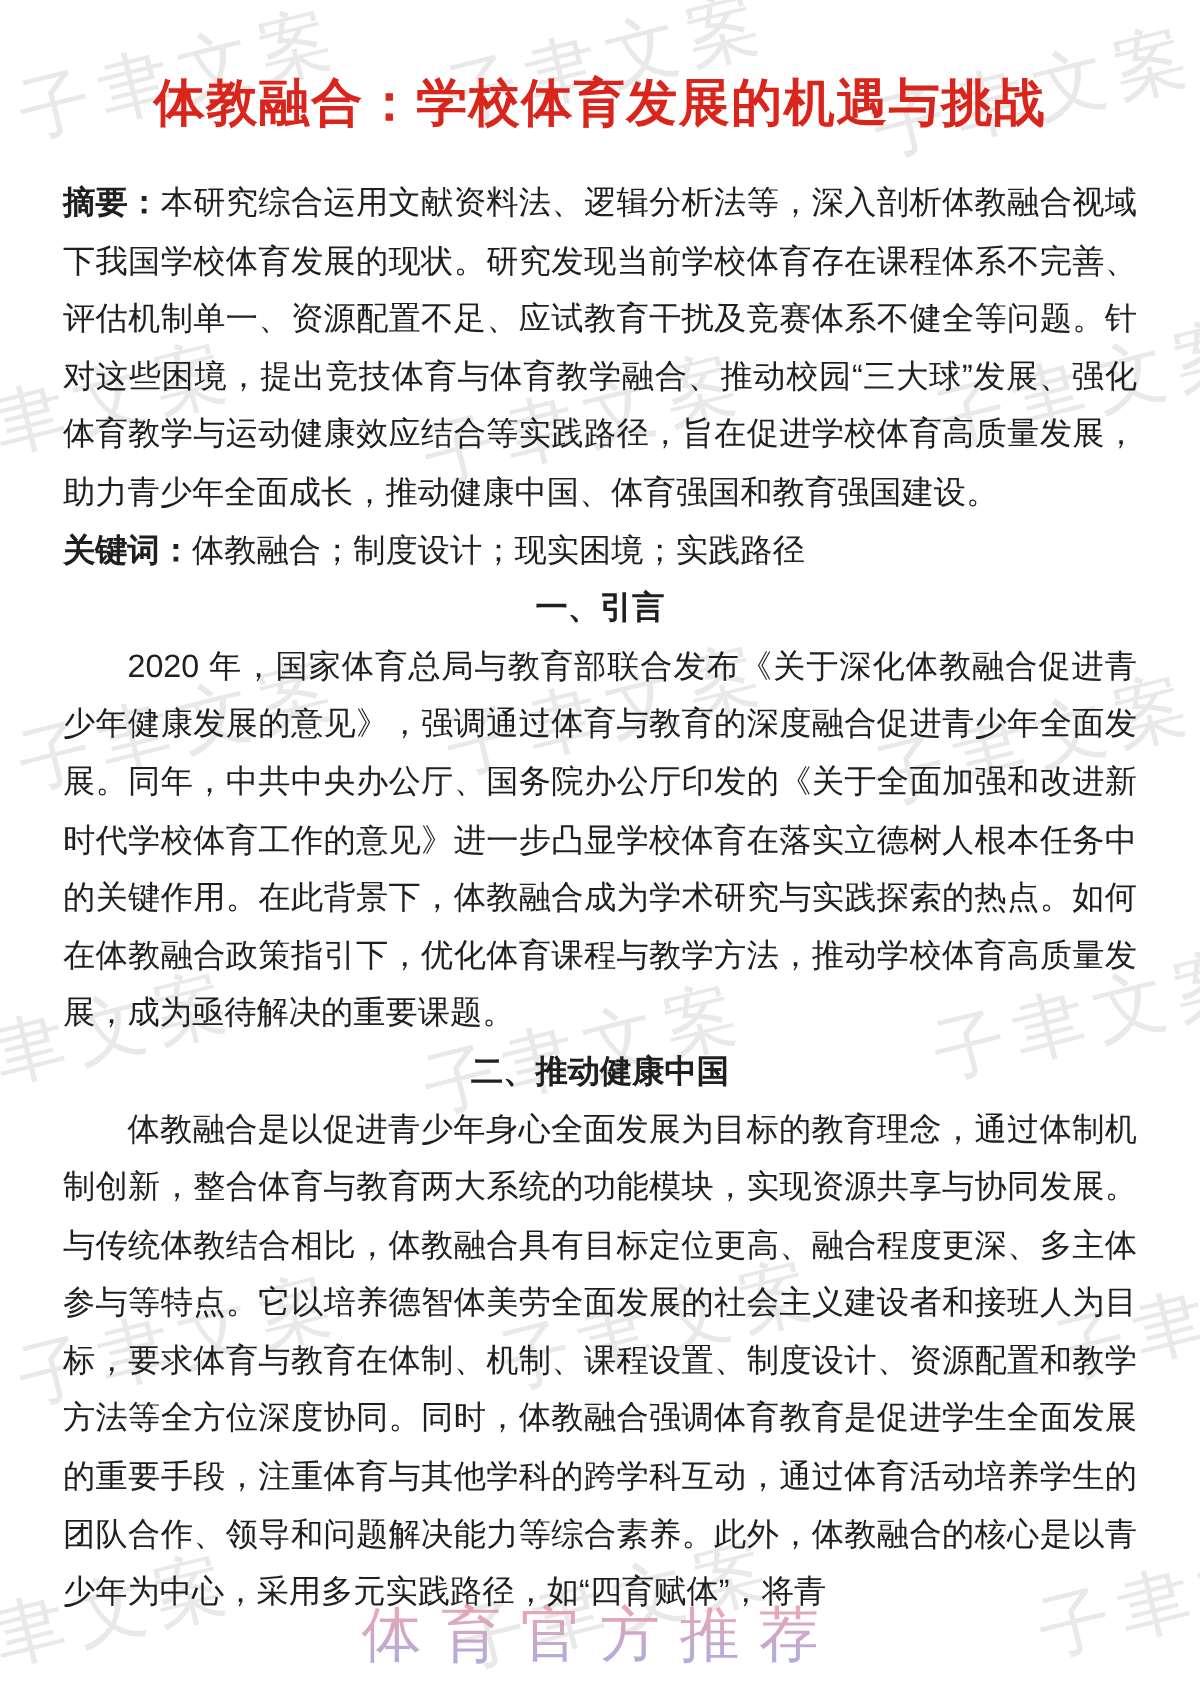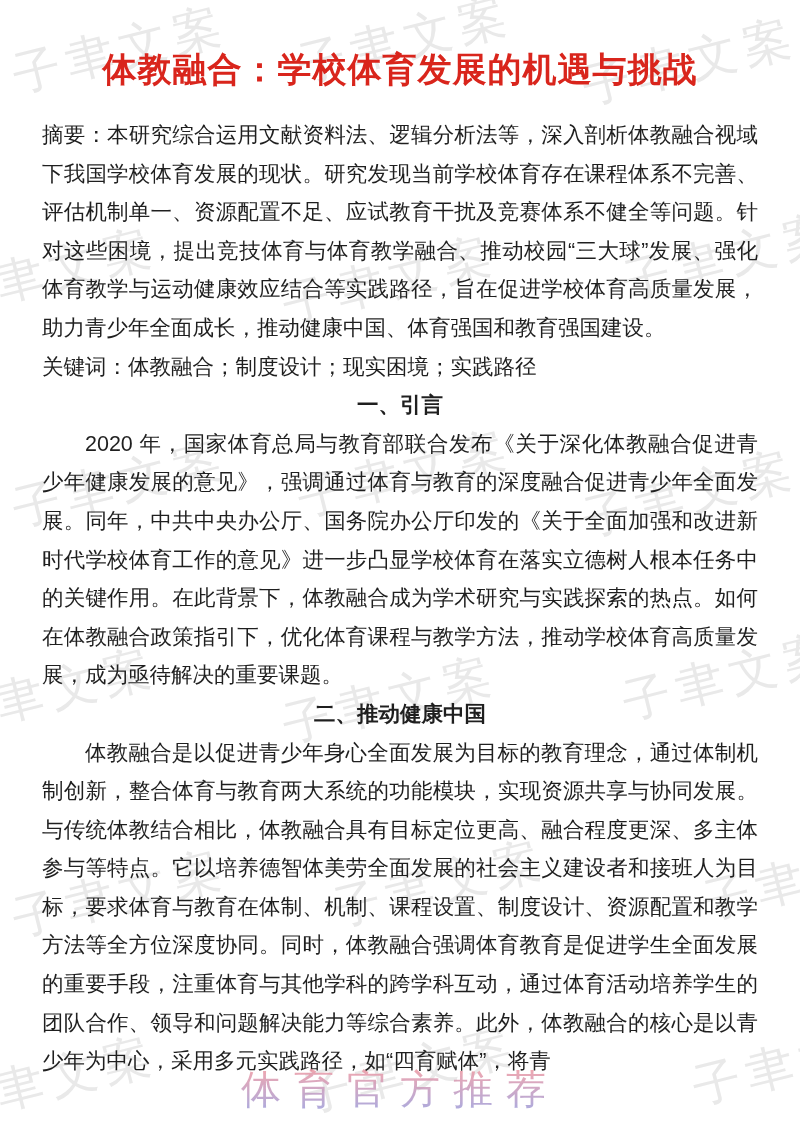--- a/index.html
+++ b/index.html
@@ -48,21 +48,21 @@
     color: var(--title-red);
   }
   .para {
     margin: 0;
     font-size: 21.5px;
     line-height: 38.6px;
     color: var(--body-text);
     text-align: justify;
     word-break: break-all;
   }
-  .para .lead { font-weight: normal; margin-top: 32px; }
+  .para .lead { font-weight: bold; margin-top: 32px; }
   .heading { font-weight: bold; text-align: center; }
   .indent { text-indent: 2em; }
   
   .footer-wm {
     position: absolute;
     left: 0;
     right: 0;
     bottom: 14px;
     z-index: 1;
     text-align: center;

